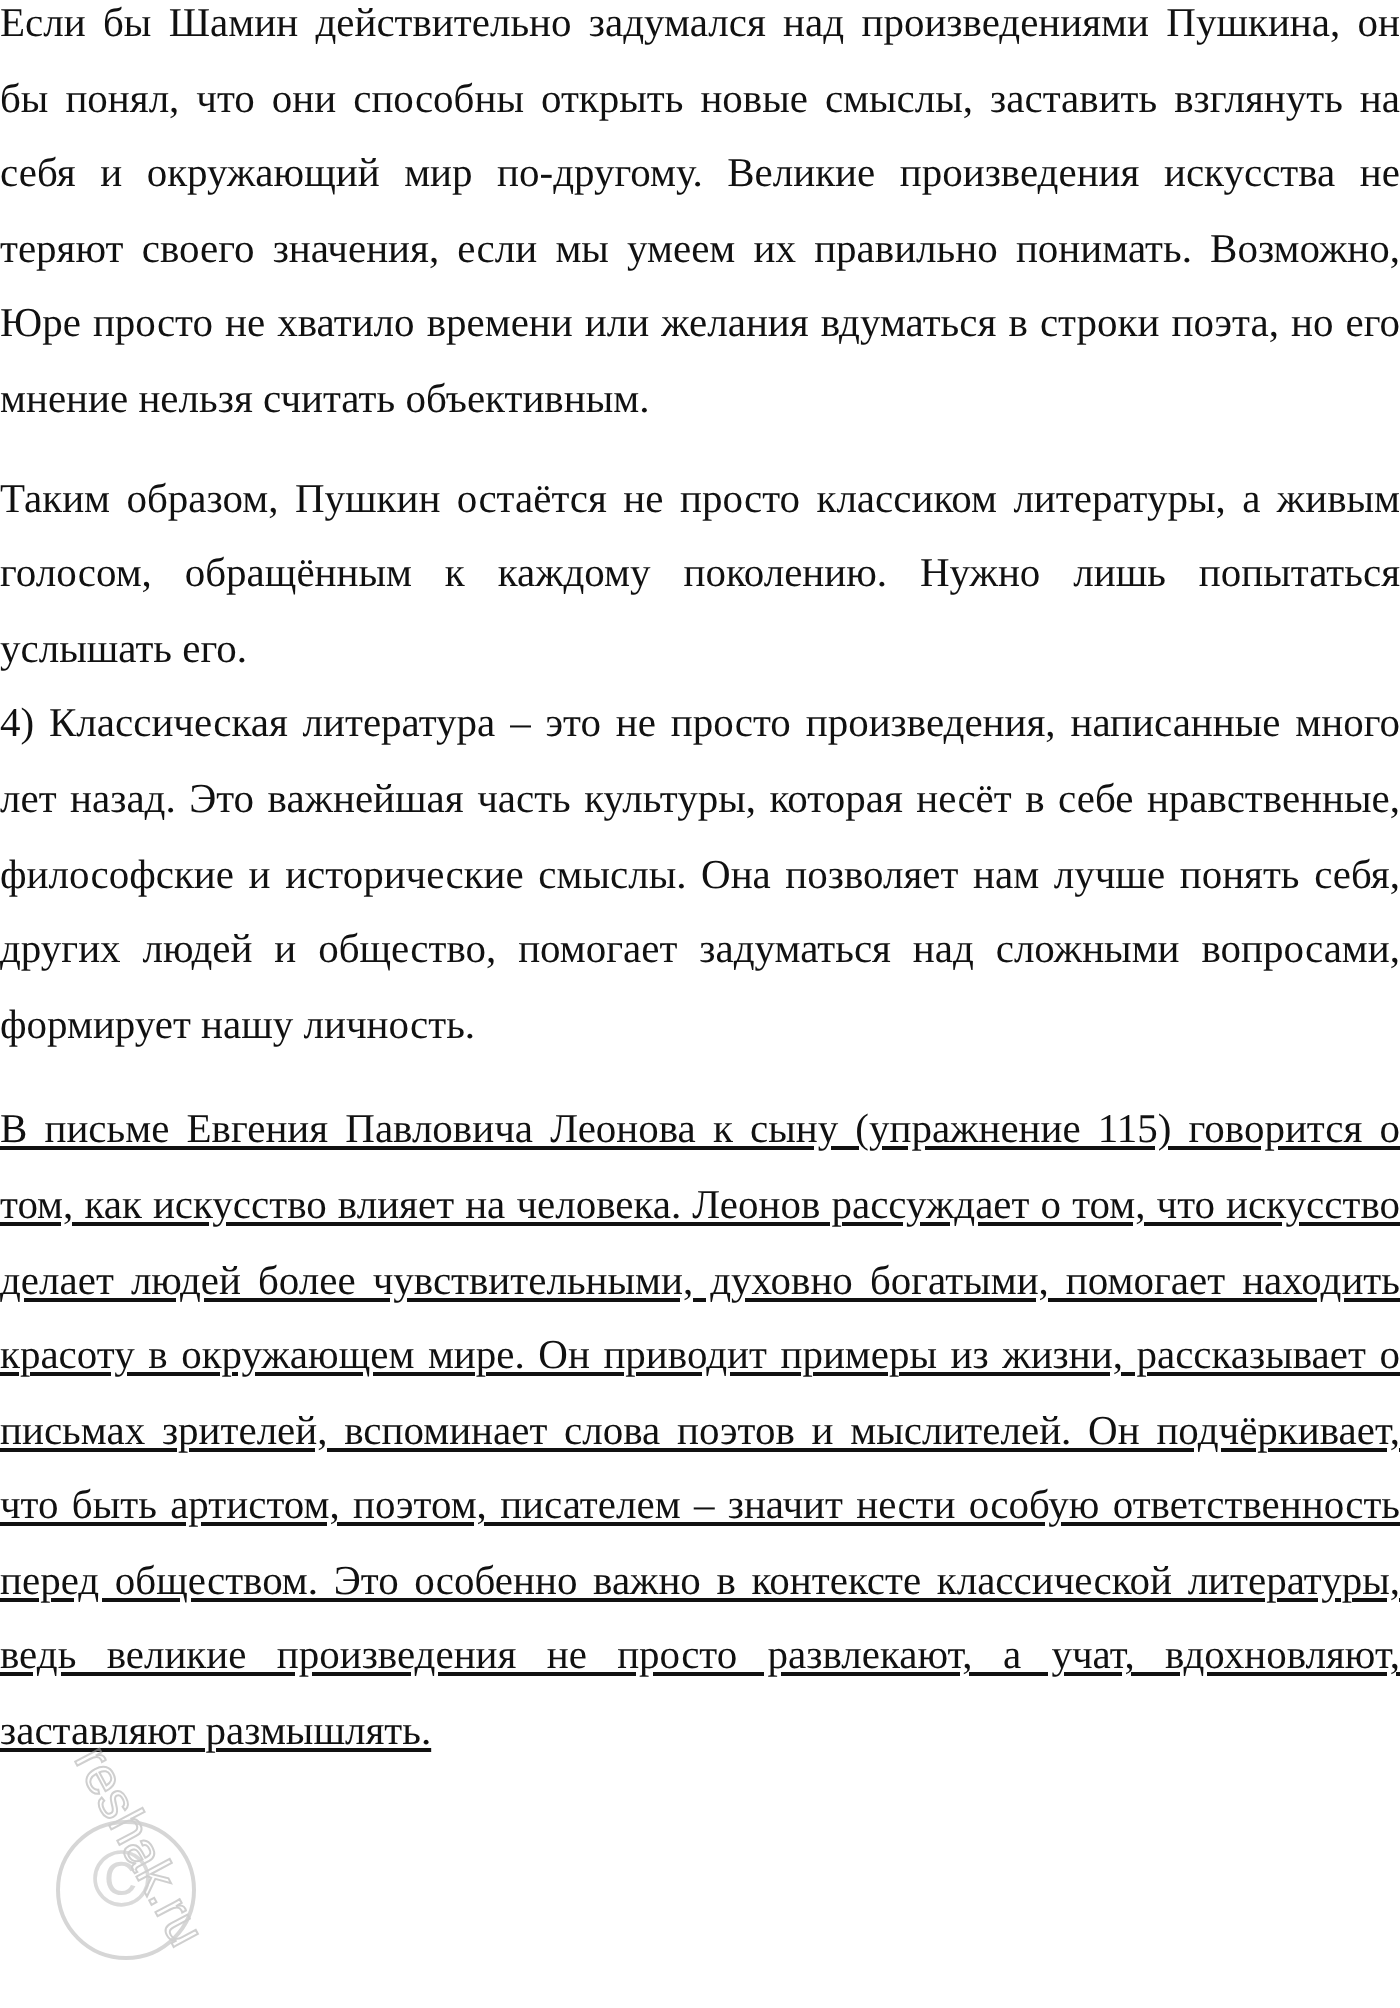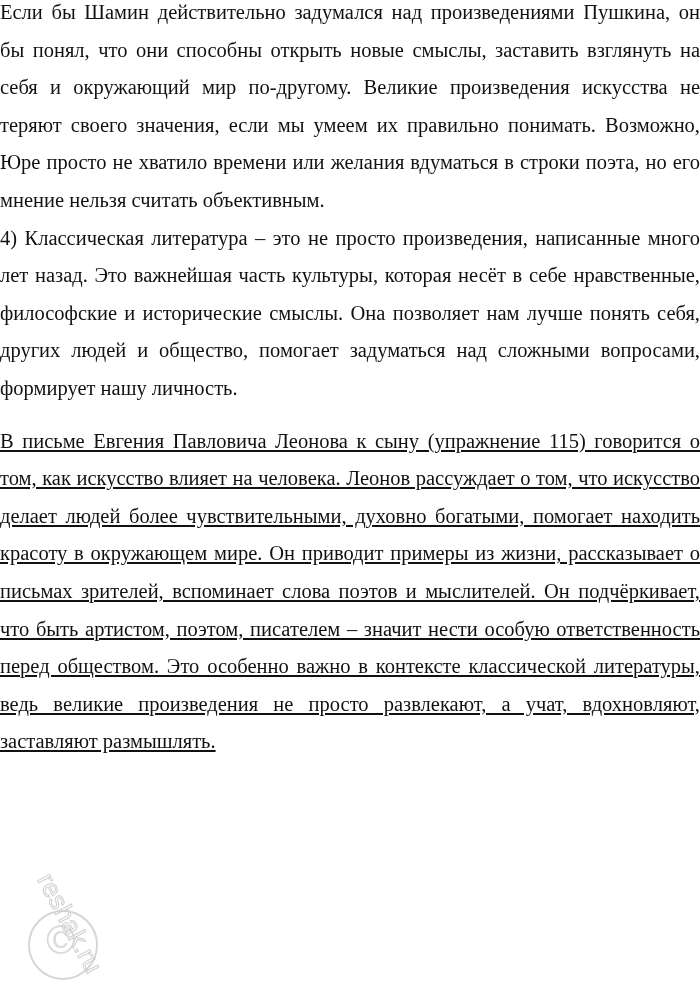--- a/index.html
+++ b/index.html
@@ -73,20 +73,21 @@
     left: 40px;
     top: -2px;
     white-space: nowrap;
   }
 </style>
 </head>
 <body>
 
 <div class="doc">
   <p class="para p1">Если бы Шамин действительно задумался над произведениями Пушкина, он бы понял, что они способны открыть новые смыслы, заставить взглянуть на себя и окружающий мир по-другому. Великие произведения искусства не теряют своего значения, если мы умеем их правильно понимать. Возможно, Юре просто не хватило времени или желания вдуматься в строки поэта, но его мнение нельзя считать объективным.</p>
+  <p class="para p2">Таким образом, Пушкин остаётся не просто классиком литературы, а живым голосом, обращённым к каждому поколению. Нужно лишь попытаться услышать его.</p>
   <p class="para p3">4) Классическая литература – это не просто произведения, написанные много лет назад. Это важнейшая часть культуры, которая несёт в себе нравственные, философские и исторические смыслы. Она позволяет нам лучше понять себя, других людей и общество, помогает задуматься над сложными вопросами, формирует нашу личность.</p>
   <p class="para p4">В письме Евгения Павловича Леонова к сыну (упражнение 115) говорится о том, как искусство влияет на человека. Леонов рассуждает о том, что искусство делает людей более чувствительными, духовно богатыми, помогает находить красоту в окружающем мире. Он приводит примеры из жизни, рассказывает о письмах зрителей, вспоминает слова поэтов и мыслителей. Он подчёркивает, что быть артистом, поэтом, писателем – значит нести особую ответственность перед обществом. Это особенно важно в контексте классической литературы, ведь великие произведения не просто развлекают, а учат, вдохновляют, заставляют размышлять.</p>
 </div>
 
 <div class="watermark">
   <div class="wm-circle"></div>
   <div class="wm-c">©</div>
   <div class="wm-text">reshak.ru</div>
 </div>
 

